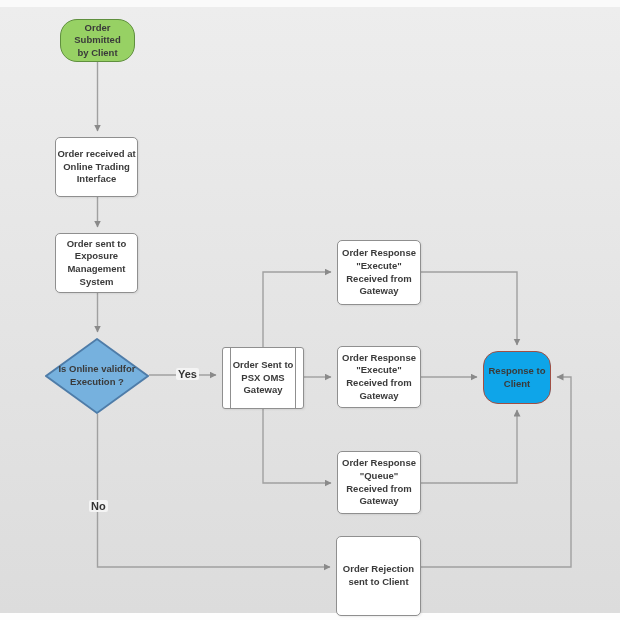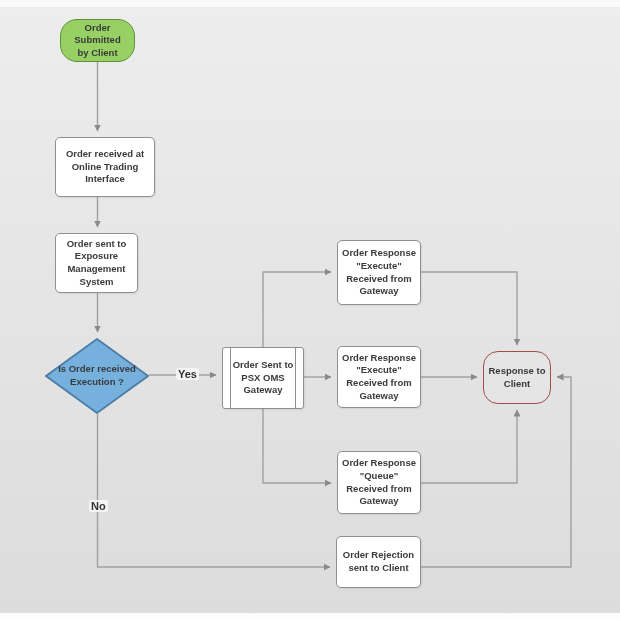--- a/index.html
+++ b/index.html
@@ -19,21 +19,21 @@
     color:#3a3a3a;white-space:pre-line;box-sizing:border-box;
   }
   .proc{
     background:#ffffff;border:1.4px solid #8f8f8f;border-radius:5px;
     box-shadow:1px 1px 2px rgba(0,0,0,0.07);
   }
   .terminator-start{
     background:#97d164;border:1.6px solid #5f8f3e;border-radius:17px;
   }
   .terminator-end{
-    background:#e5e5e5;border:1.6px solid #a04f44;border-radius:15px;
+    background:#0ea5e9;border:1.6px solid #a04f44;border-radius:15px;
   }
   .predefined{
     background:#ffffff;border:1.4px solid #8f8f8f;border-radius:3px;
     box-shadow:1px 1px 2px rgba(0,0,0,0.07);
   }
   .predef-bar{
     position:absolute;top:0;bottom:0;width:1.4px;background:#8f8f8f;
   }
   .predef-bar.left{left:7px;}
   .predef-bar.right{right:7px;}
@@ -74,34 +74,34 @@
       <path d="M421 377 L477 377" marker-end="url(#arr)"></path>
       <path d="M421 483 L517 483 L517 410" marker-end="url(#arr)"></path>
       <path d="M97.5 414 L97.5 567 L330 567" marker-end="url(#arr)"></path>
       <path d="M421 567 L571 567 L571 377 L557 377" marker-end="url(#arr)"></path>
     </g>
   </svg>
 
   <div class="node terminator-start" style="left:60px;top:19px;width:75px;height:43px;">Order Submitted
 by Client</div>
 
-  <div class="node proc" style="left:55px;top:137px;width:100px;height:60px;">Order received at
+  <div class="node proc" style="left:55px;top:137px;width:83px;height:60px;">Order received at
 Online Trading
 Interface</div>
 
   <div class="node proc" style="left:55px;top:233px;width:83px;height:60px;">Order sent to
 Exposure
 Management
 System</div>
 
   <div class="node diamond-wrap" style="left:45px;top:338px;width:104px;height:76px;">
     <svg width="104" height="76" viewBox="0 0 104 76">
       <polygon points="52,1 103,38 52,75 1,38" fill="#76b1de" stroke="#4e7ca8" stroke-width="1.8"></polygon>
     </svg>
-    <div class="diamond-label">Is Order received
+    <div class="diamond-label">Is Online validfor
 Execution ?</div>
   </div>
 
   <div class="node predefined" style="left:222px;top:347px;width:82px;height:62px;">
     <div class="predef-bar left"></div>
     <div class="predef-bar right"></div>
     <span>Order Sent to
 PSX OMS
 Gateway</span>
   </div>
@@ -117,18 +117,18 @@
 Gateway</div>
 
   <div class="node proc" style="left:337px;top:451px;width:84px;height:63px;">Order Response
 "Queue"
 Received from
 Gateway</div>
 
   <div class="node terminator-end" style="left:483px;top:351px;width:68px;height:53px;">Response to
 Client</div>
 
-  <div class="node proc" style="left:336px;top:536px;width:85px;height:52px;">Order Rejection
+  <div class="node proc" style="left:336px;top:536px;width:85px;height:80px;">Order Rejection
 sent to Client</div>
 
   <div class="edge-label" style="left:176px;top:368px;">Yes</div>
   <div class="edge-label" style="left:89px;top:500px;">No</div>
 </div>
 
 </body></html>

